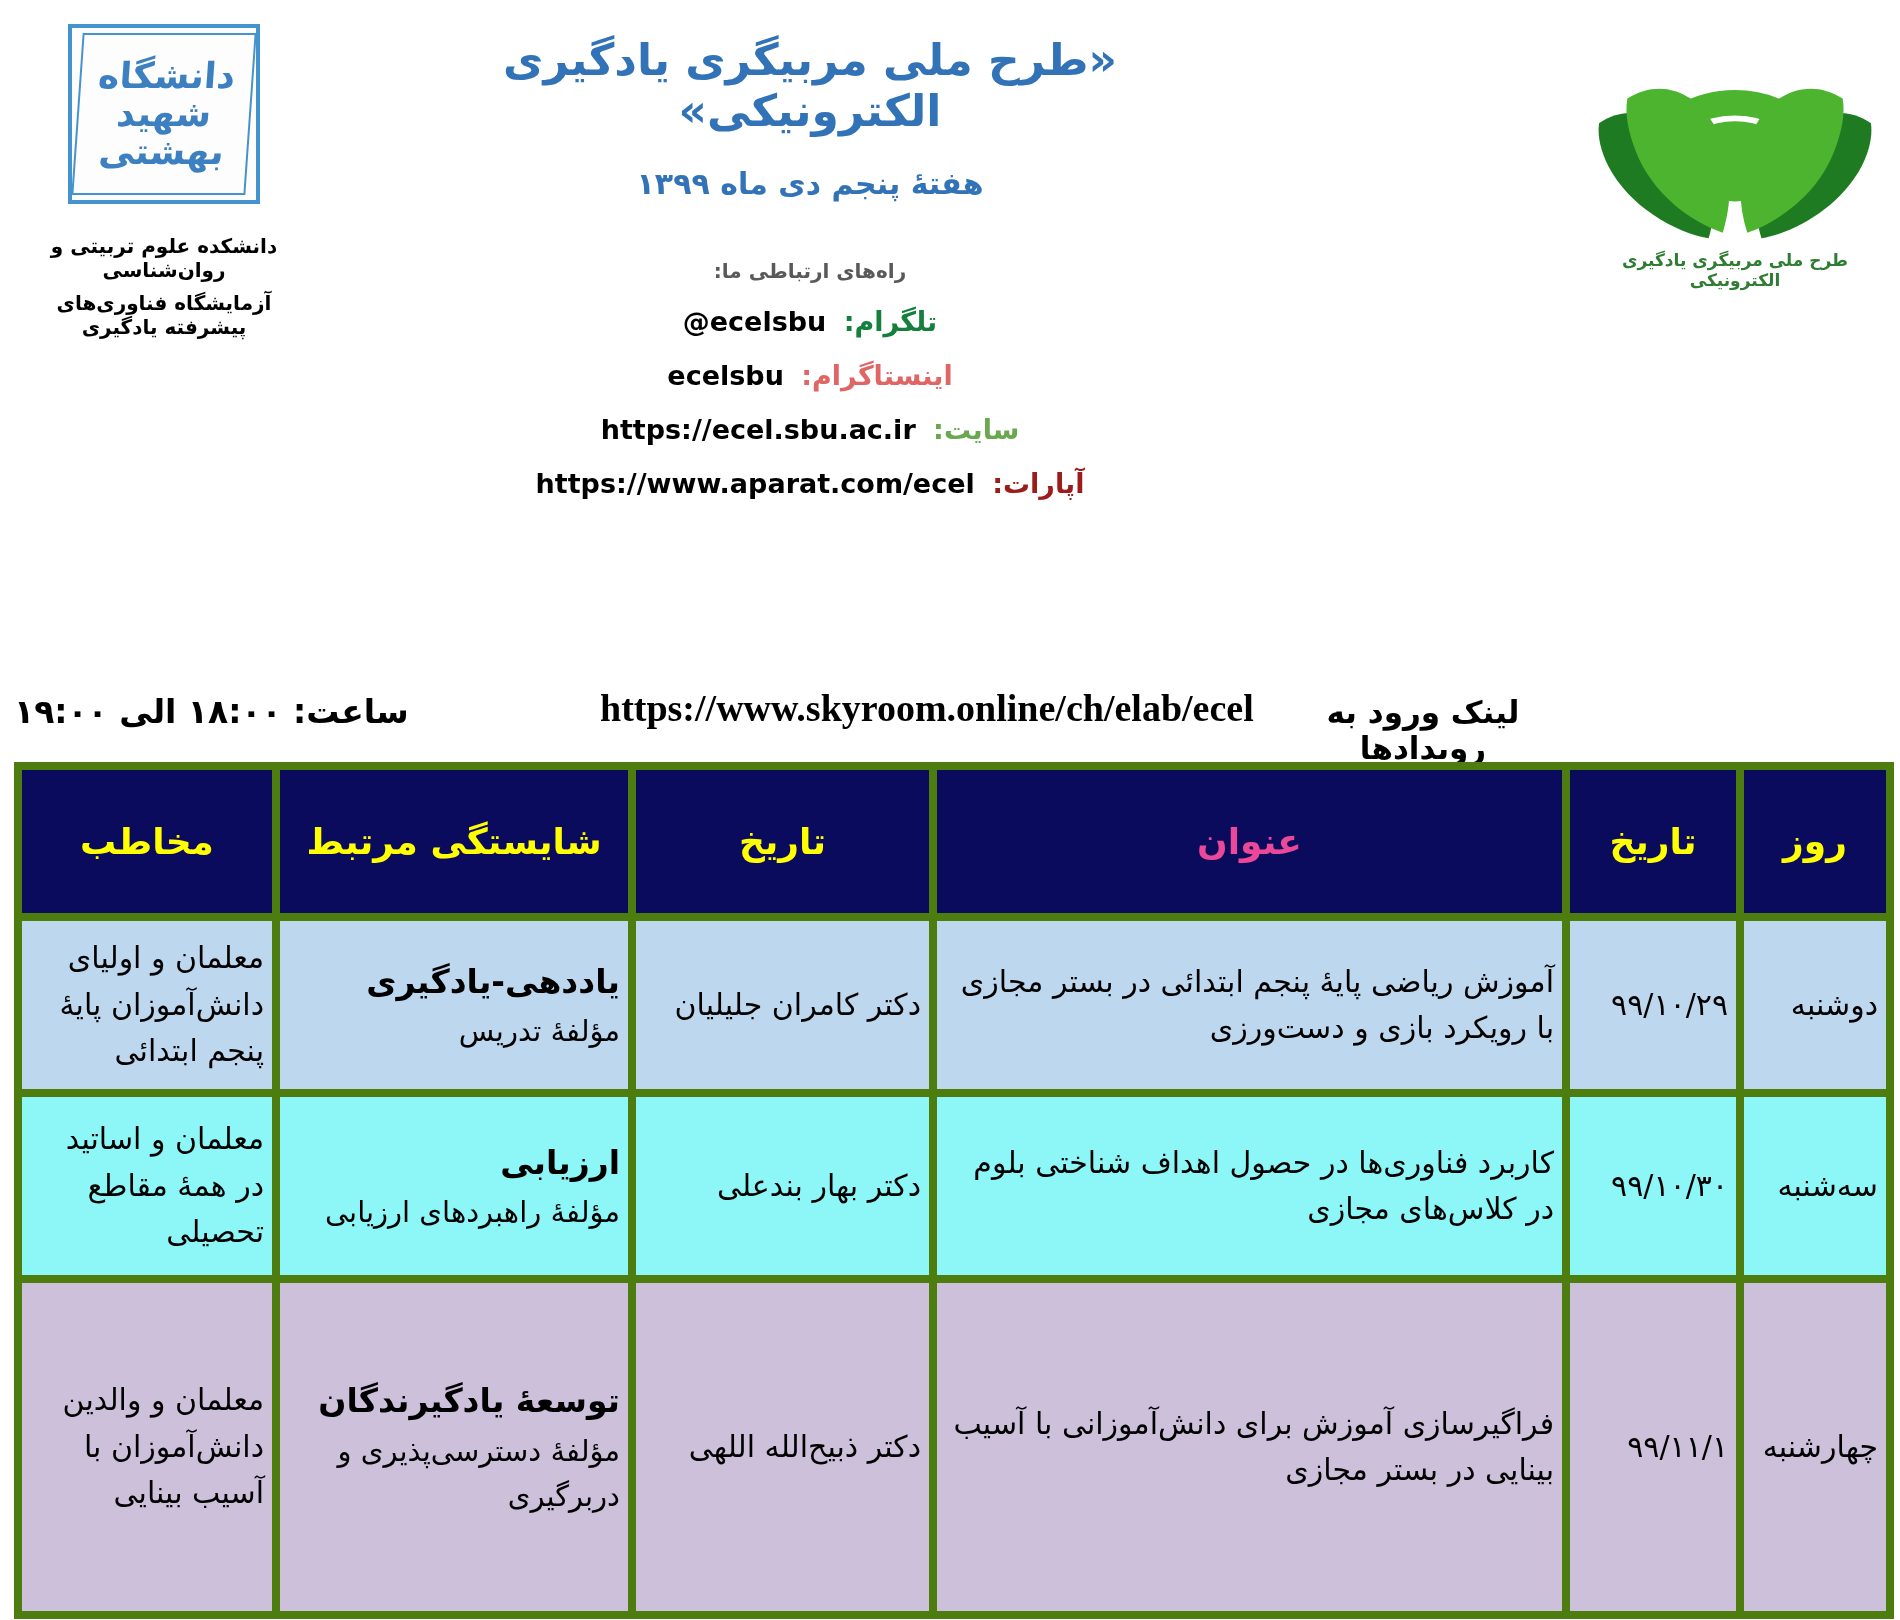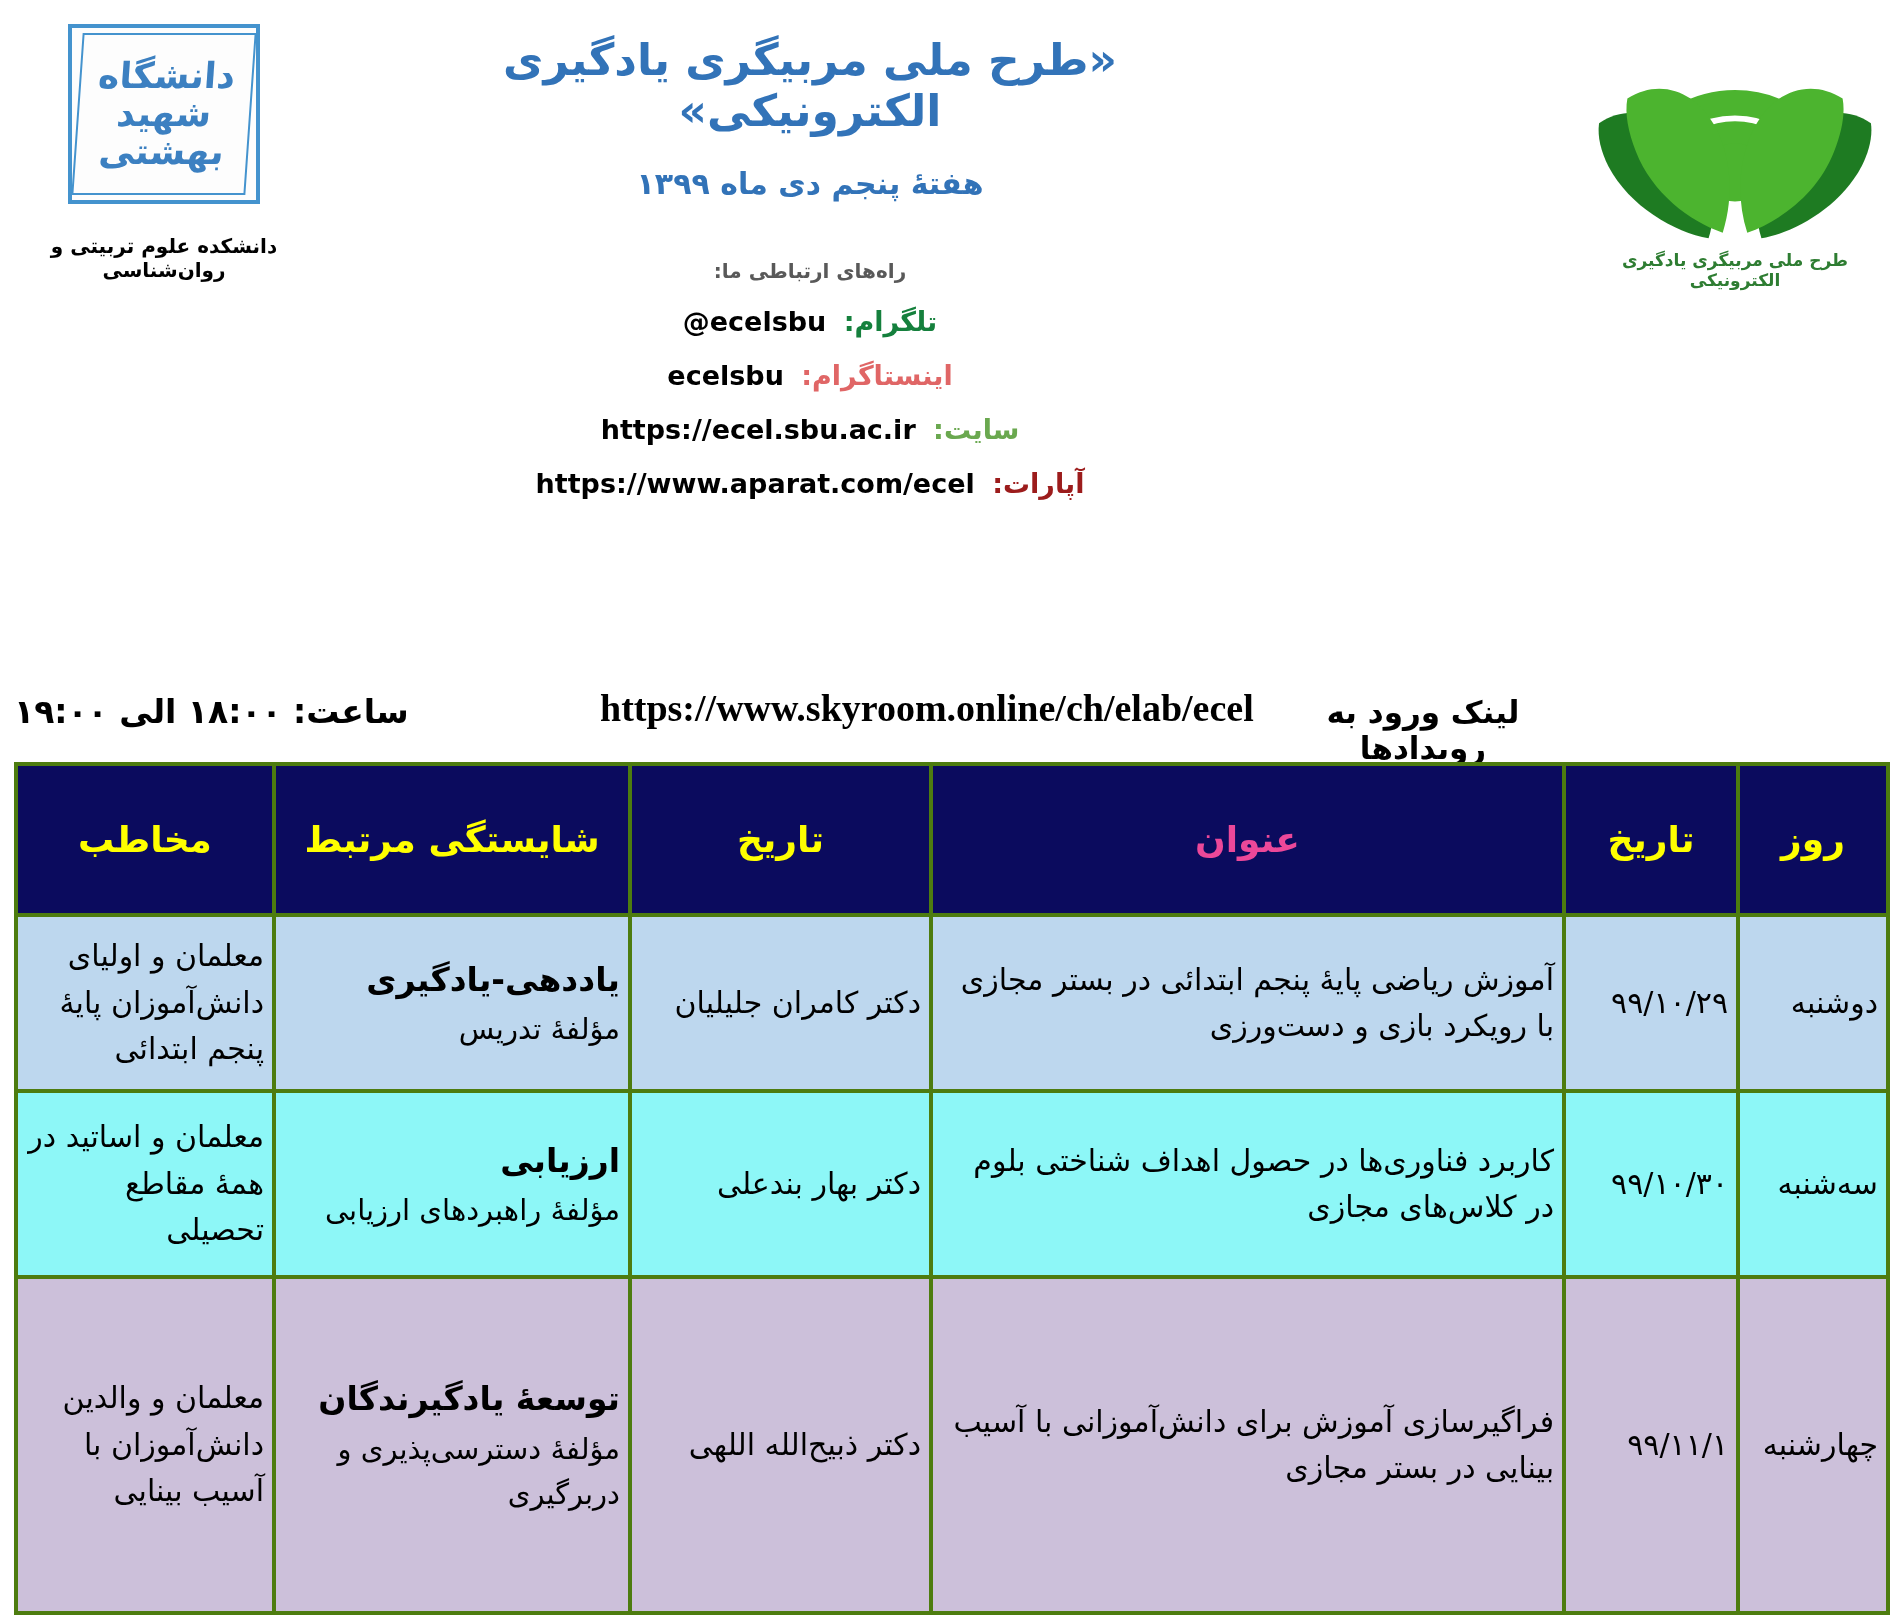--- a/index.html
+++ b/index.html
@@ -36,21 +36,21 @@
   
   .time-label  { position:absolute; top:692px; left:14px;  font-size:33px; font-weight:bold; direction:rtl; }
   .events-url  { position:absolute; top:686px; left:600px; width:670px; font-size:38px; font-weight:bold;
                  font-family:"Liberation Serif", serif; }
   .events-label{ position:absolute; top:694px; left:1268px; width:310px; font-size:31px; font-weight:bold;
                  direction:rtl; text-align:center; }
 
   
   .schedule { position:absolute; top:762px; left:14px; width:1872px;
               border-collapse:collapse; table-layout:fixed; direction:rtl; background:#fff; }
-  .schedule th, .schedule td { border:4px solid #4d7c0f; vertical-align:middle; padding:2px 8px; }
+  .schedule th, .schedule td { border:8px solid #4d7c0f; vertical-align:middle; padding:2px 8px; }
   .schedule thead th { height:151px; font-size:36px; font-weight:bold; }
   .schedule td { font-size:30px; line-height:1.55; }
   .row-0 td { height:176px; }
   .row-1 td { height:186px; }
   .row-2 td { height:336px; }
   .competency-main { display:block; font-weight:bold; font-size:33px; }
   .competency-sub  { display:block; font-size:29px; margin-top:2px; }
 </style>
 </head>
 <body>
@@ -59,20 +59,21 @@
 
   <div class="sbu-block">
     <div class="sbu-logo">
       <div class="sbu-logo-inner">
         <span>دانشگاه</span>
         <span>شهید</span>
         <span>بهشتی</span>
       </div>
     </div>
     <div class="sbu-line1">دانشکده علوم تربیتی و روان‌شناسی</div>
+    <div class="sbu-line2">آزمایشگاه فناوری‌های پیشرفته یادگیری</div>
   </div>
 
   <div class="center-block">
     <div class="main-title" style="color: rgb(50, 115, 184);">«طرح ملی مربیگری یادگیری الکترونیکی»</div>
     <div class="subtitle" style="color: rgb(50, 115, 184);">هفتهٔ پنجم دی ماه ۱۳۹۹</div>
     <div class="contact-heading">راه‌های ارتباطی ما:</div>
 
     <div class="contact-item">
       <span class="label" style="color: #15803d;">تلگرام:</span>
       <span class="value" dir="ltr">@ecelsbu</span>

